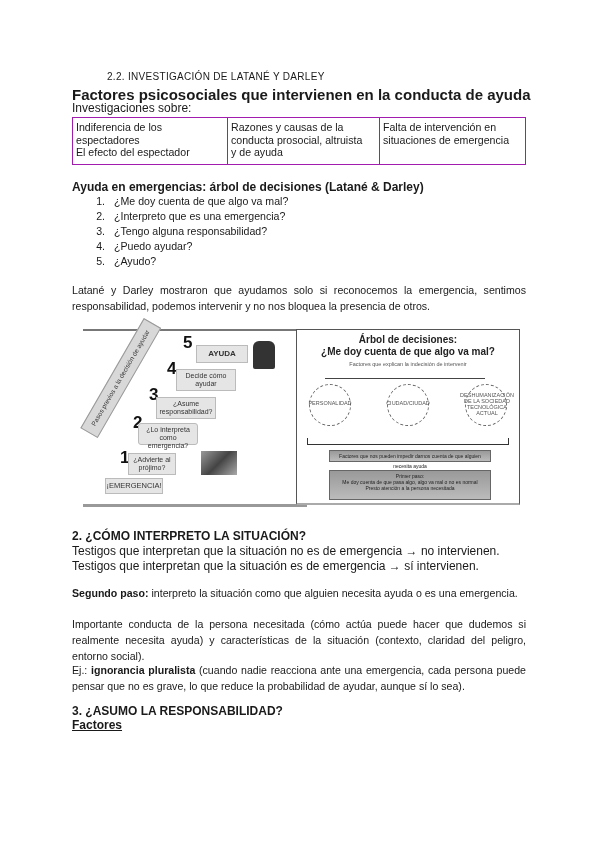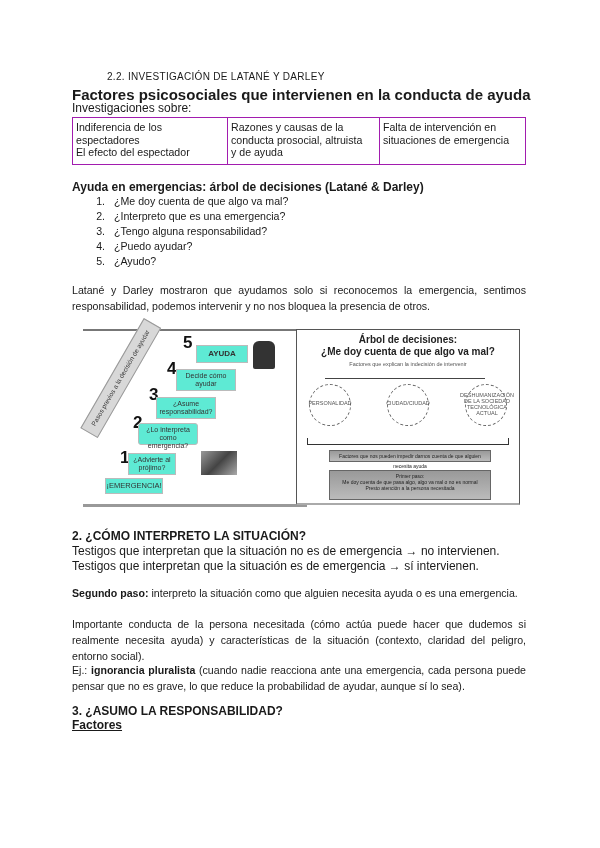--- a/index.html
+++ b/index.html
@@ -15,21 +15,21 @@
   table.inv td.c1 { width: 148px; }
   table.inv td.c2 { width: 145px; margin-left: 16px; }
   .bold { font-weight: bold; }
   ol.steps { position: absolute; left: 88px; top: 194px; margin: 0; padding: 0 0 0 20px;
              font-size: 10.6px; line-height: 15px; }
   ol.steps li { padding-left: 6px; }
   .para { left: 72px; width: 454px; font-size: 10.6px; line-height: 16px; text-align: justify; }
   .fig { top: 329px; height: 173px; background: #fff; }
   .fig-left { left: 83px; width: 224px; border-top: 2px solid #777; border-bottom: 3px solid #999; }
   .fig-right { left: 296px; width: 222px; border: 1px solid #555; border-bottom: 2px solid #aaa; }
-  .box { position: absolute; background: #5eead4; border: 1px solid #bbb; font-size: 7px;
+  .box { position: absolute; background: #e5e5e5; border: 1px solid #bbb; font-size: 7px;
          text-align: center; line-height: 8px; color: #333; }
   .num { position: absolute; font-weight: bold; font-size: 17px; color: #111; }
   .arrow-band { position: absolute; left: 6px; top: 92px; width: 125px; height: 18px;
                 background: #d8d8d8; border: 1px solid #999; transform: rotate(-60deg);
                 transform-origin: left center; font-size: 6.5px; line-height: 18px;
                 text-align: center; color: #333; white-space: nowrap; }
   .rt-title { position: absolute; left: 0; width: 100%; text-align: center; font-weight: bold;
               font-size: 10px; color: #222; }
   .rt-small { position: absolute; text-align: center; font-size: 5.5px; color: #555; }
   .circle { position: absolute; width: 40px; height: 40px; border: 1px dashed #666; border-radius: 50%; }

